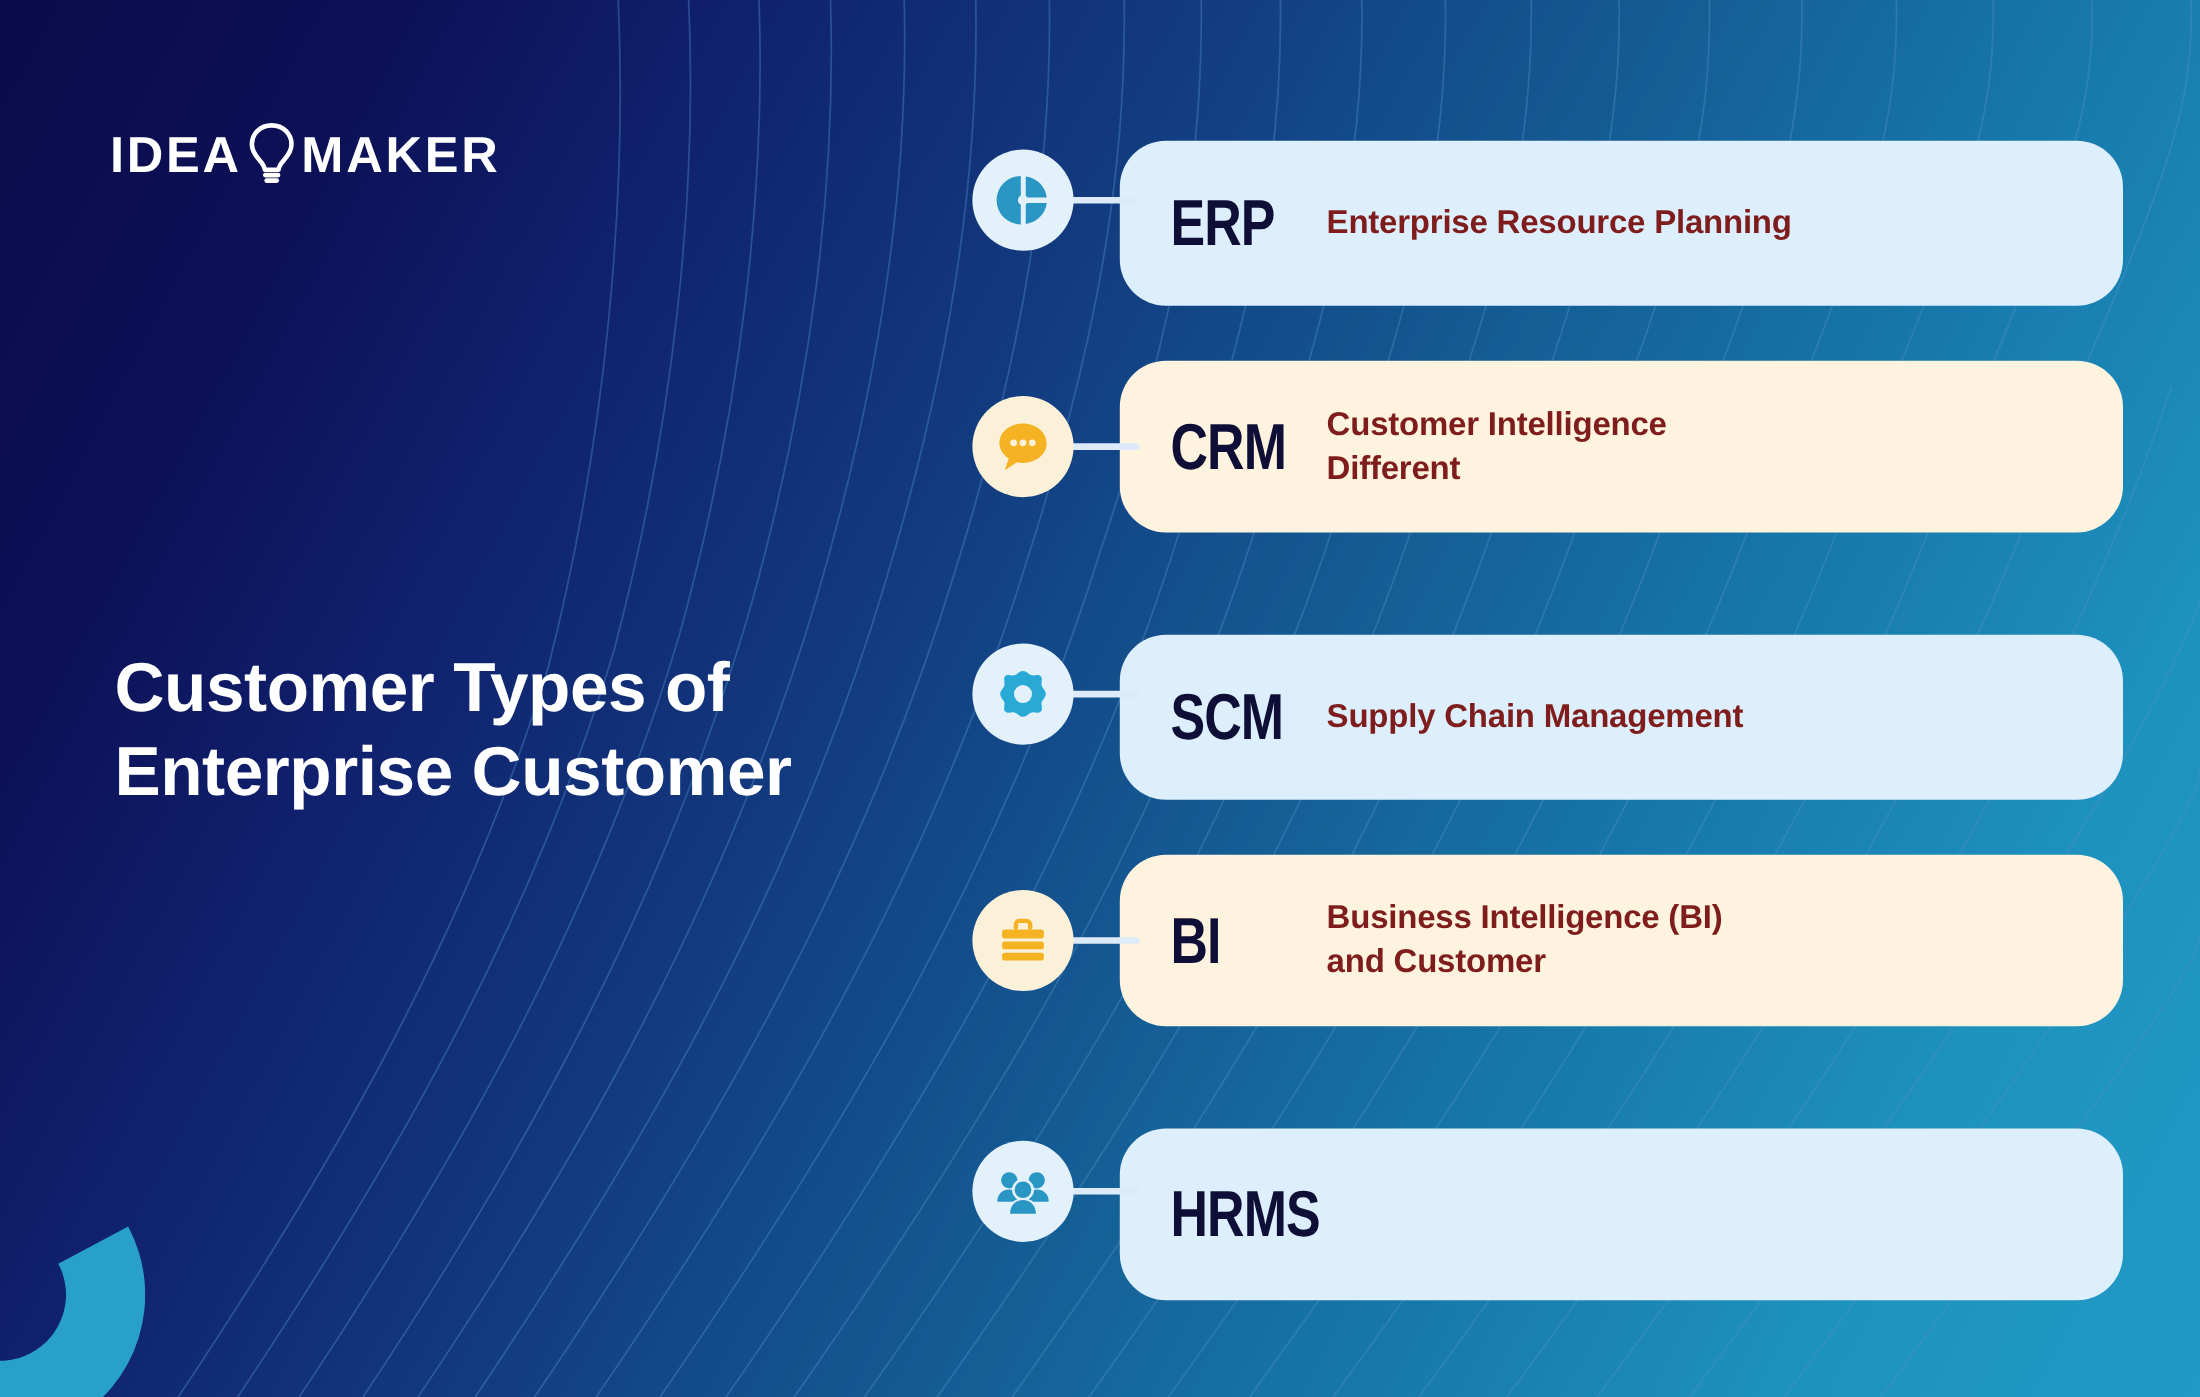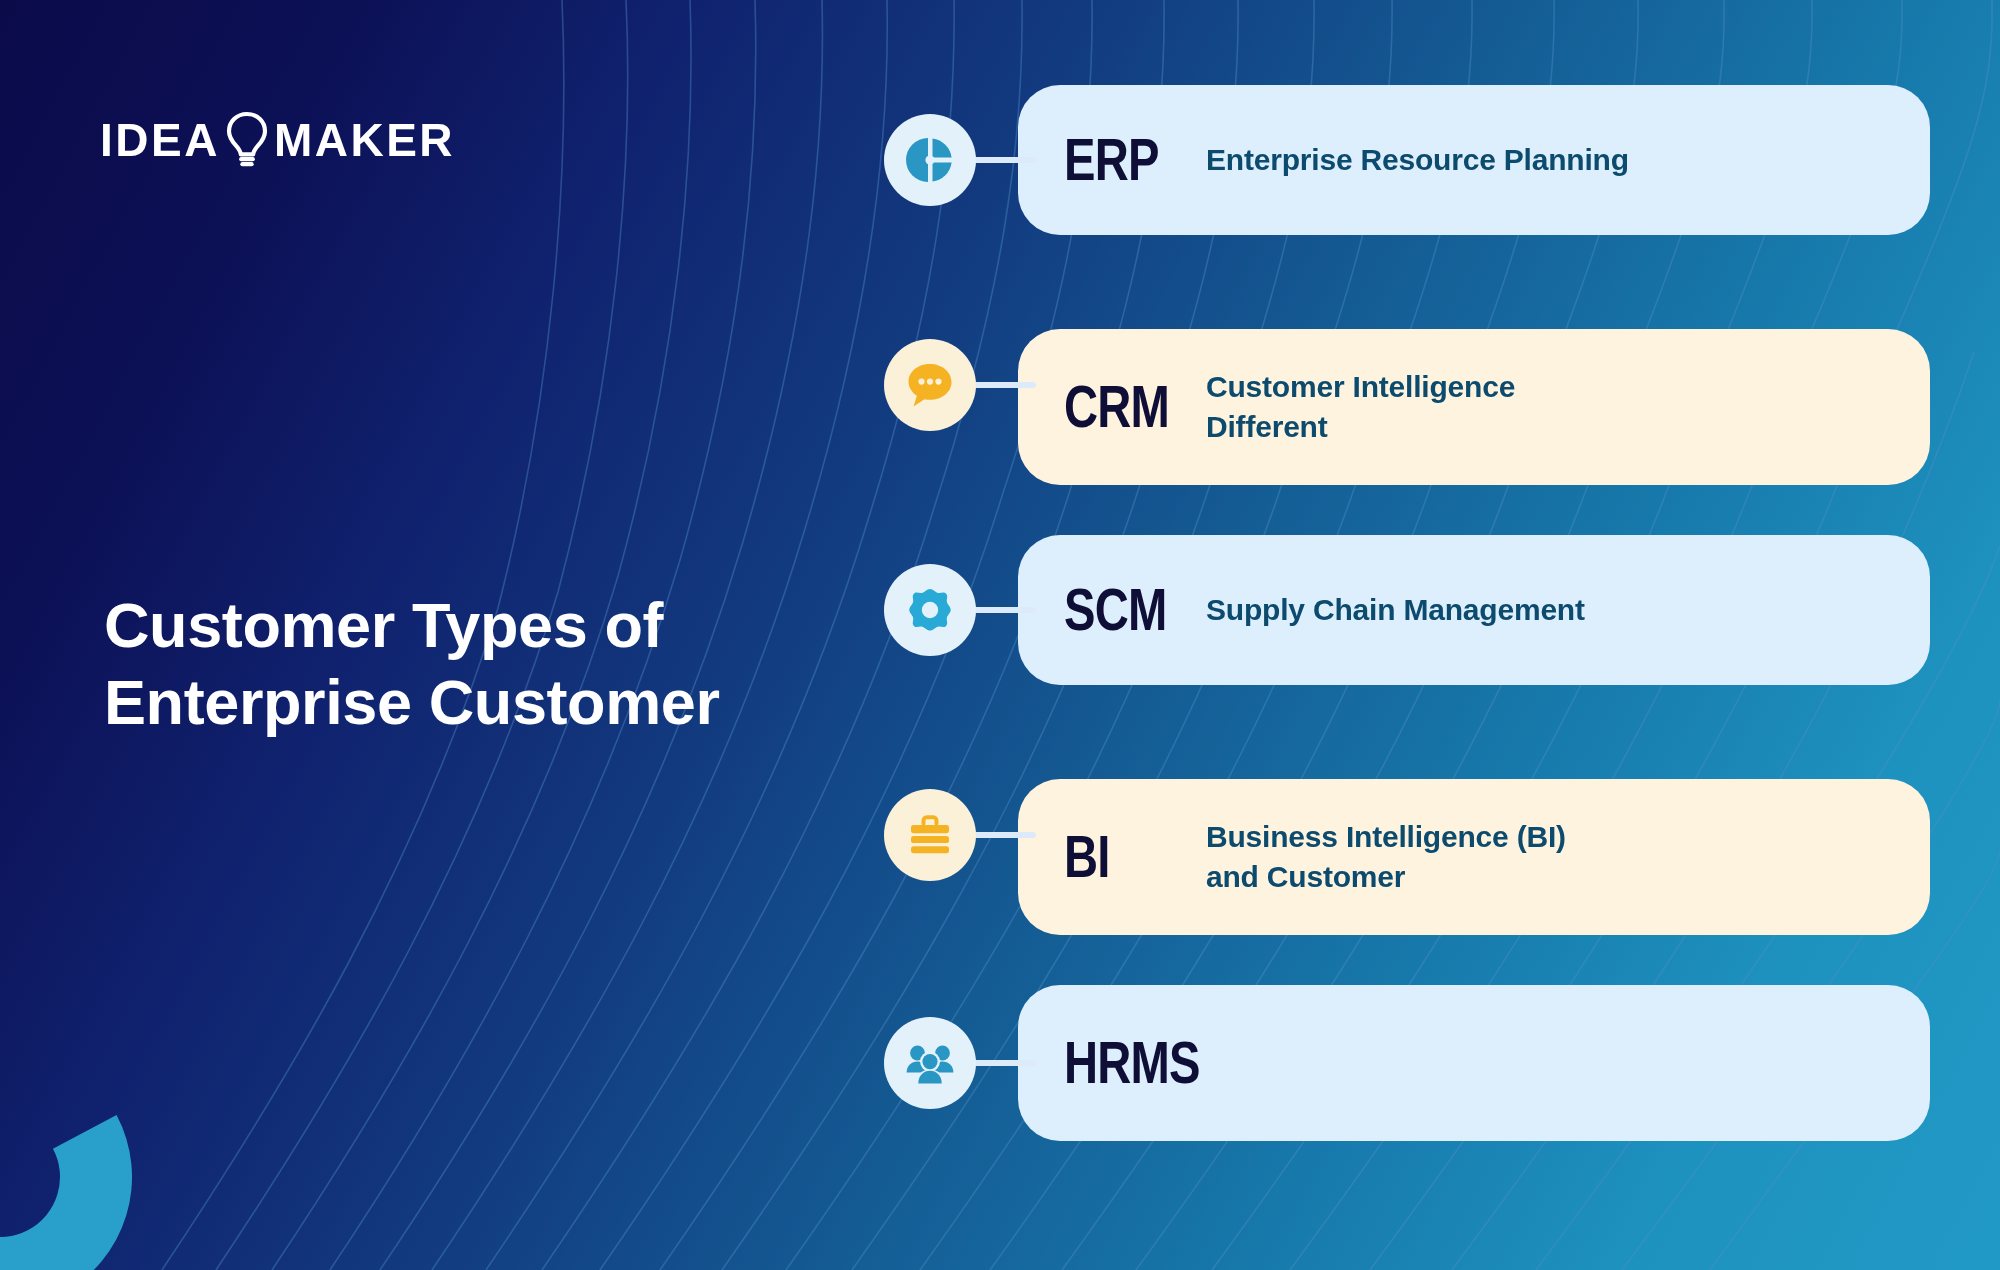--- a/index.html
+++ b/index.html
@@ -127,37 +127,37 @@
     z-index: 1;
     flex: 1 1 auto;
     margin-left: -18px;
     min-height: 150px;
     border-radius: 42px;
     display: flex;
     align-items: center;
     padding: 10px 40px 10px 46px;
     box-sizing: border-box;
   }
-  .card.blue  { background: #ddeefc; }
-  .card.cream { background: #fdf3df; margin-top: 44px; }
+  .card.blue  { background: #ddeefc; margin-top: 43px; }
+  .card.cream { background: #fdf3df; }
 
   .abbr {
     flex: 0 0 auto;
     min-width: 136px;
     color: #0e0e36;
     font-size: 59px;
     font-weight: 700;
     line-height: 1;
     letter-spacing: -1px;
     transform: scaleX(0.80);
     transform-origin: left center;
     white-space: nowrap;
   }
   .desc {
-    color: #0c4a6e;
+    color: #7f1d1d;
     font-size: 30px;
     font-weight: 700;
     line-height: 1.33;
     letter-spacing: -0.2px;
     margin-left: 6px;
   }
   .desc .l2 { display: block; }
 
   
   .row.tall .card { min-height: 156px; }

